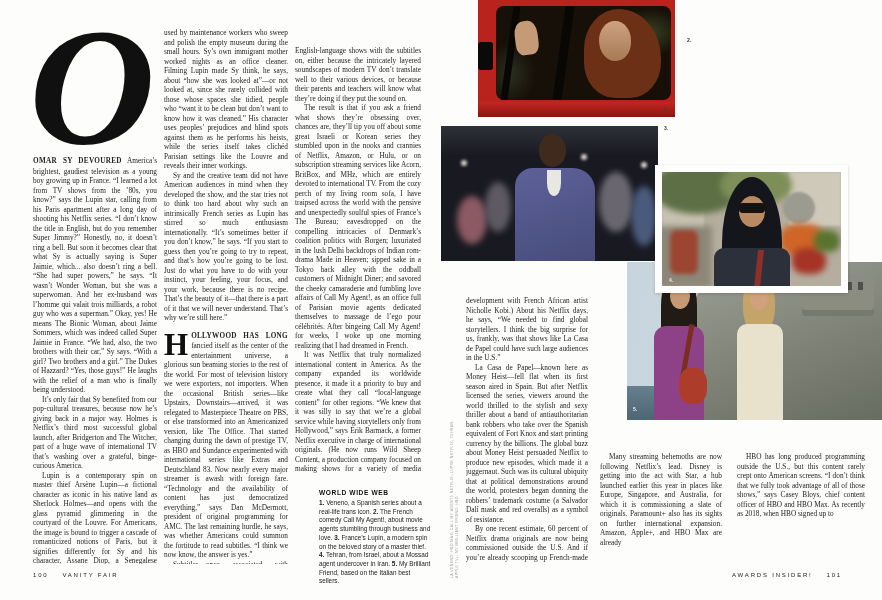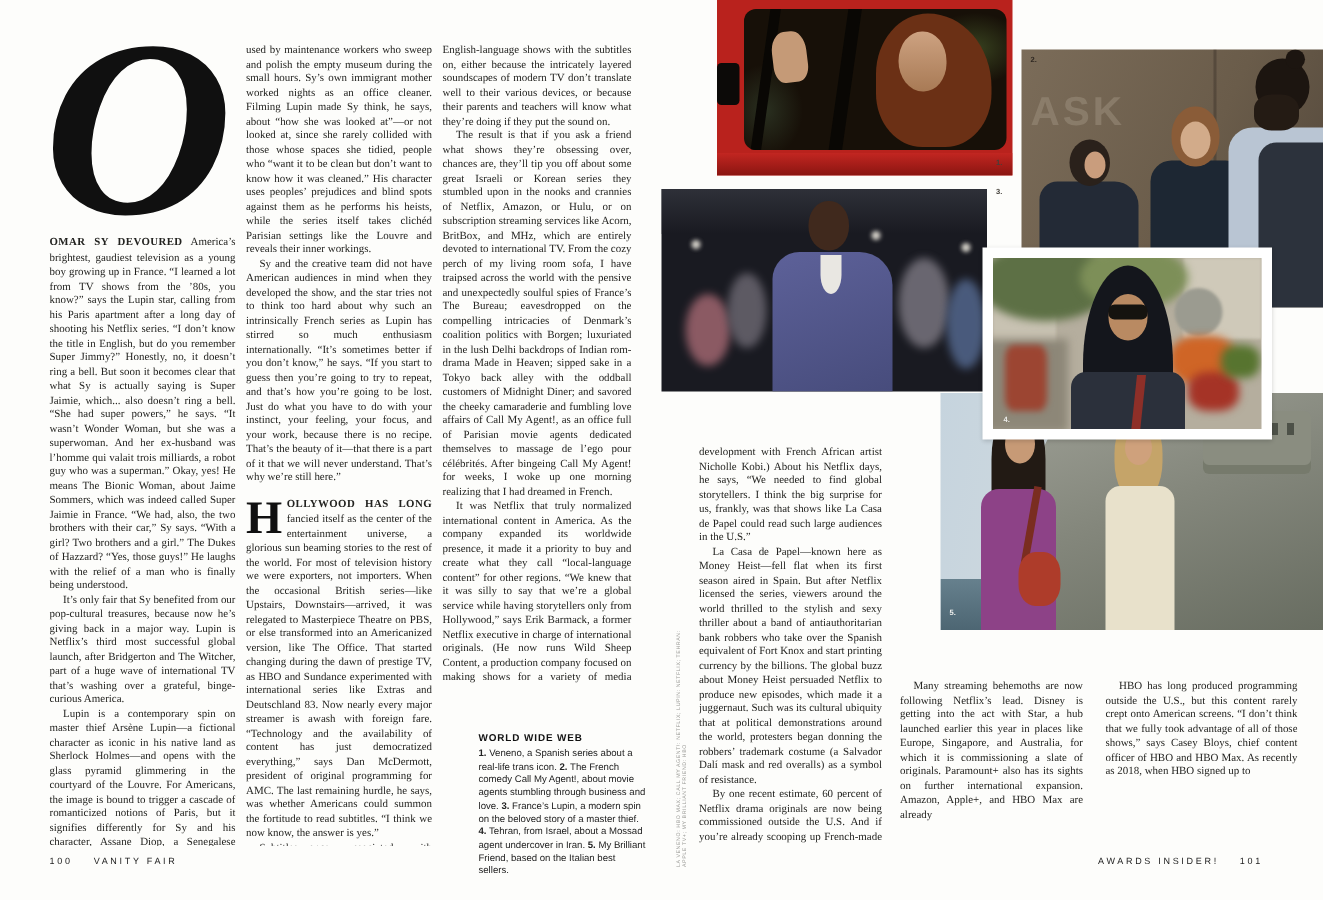--- a/index.html
+++ b/index.html
@@ -120,33 +120,33 @@
   .m-w2dress{left:110px;top:62px;width:46px;height:96px;background:#e8e1cb;border-radius:10px 10px 0 0;}
 </style>
 </head>
 <body>
 
 <div class="spread">
 
   <div class="col" style="left:33px;top:22px;width:124px;height:542px;">
     <div class="dropcap-o">O</div>
     <p class="body"><span class="leadin">OMAR SY DEVOURED</span> <span>America’s brightest, gaudiest television as a young boy growing up in France. “I learned a lot from TV shows from the ’80s, you know?” says the Lupin star, calling from his Paris apartment after a long day of shooting his Netflix series. “I don’t know the title in English, but do you remember Super Jimmy?” Honestly, no, it doesn’t ring a bell. But soon it becomes clear that what Sy is actually saying is Super Jaimie, which... also doesn’t ring a bell. “She had super powers,” he says. “It wasn’t Wonder Woman, but she was a superwoman. And her ex-husband was l’homme qui valait trois milliards, a robot guy who was a superman.” Okay, yes! He means The Bionic Woman, about Jaime Sommers, which was indeed called Super Jaimie in France. “We had, also, the two brothers with their car,” Sy says. “With a girl? Two brothers and a girl.” The Dukes of Hazzard? “Yes, those guys!” He laughs with the relief of a man who is finally being understood.</span></p>
-    <p class="body indent">It’s only fair that Sy benefited from our pop-cultural treasures, because now he’s giving back in a major way. Lupin is Netflix’s third most successful global launch, after Bridgerton and The Witcher, part of a huge wave of international TV that’s washing over a grateful, binge-curious America.</p>
+    <p class="body indent">It’s only fair that Sy benefited from our pop-cultural treasures, because now he’s giving back in a major way. Holmes is Netflix’s third most successful global launch, after Bridgerton and The Witcher, part of a huge wave of international TV that’s washing over a grateful, binge-curious America.</p>
     <p class="body indent">Lupin is a contemporary spin on master thief Arsène Lupin—a fictional character as iconic in his native land as Sherlock Holmes—and opens with the glass pyramid glimmering in the courtyard of the Louvre. For Americans, the image is bound to trigger a cascade of romanticized notions of Paris, but it signifies differently for Sy and his character, Assane Diop, a Senegalese immigrant.</p>
 
   </div>
 
   <div class="col" style="left:164px;top:28px;width:124px;height:536px;">
     <p class="body">used by maintenance workers who sweep and polish the empty museum during the small hours. Sy’s own immigrant mother worked nights as an office cleaner. Filming Lupin made Sy think, he says, about “how she was looked at”—or not looked at, since she rarely collided with those whose spaces she tidied, people who “want it to be clean but don’t want to know how it was cleaned.” His character uses peoples’ prejudices and blind spots against them as he performs his heists, while the series itself takes clichéd Parisian settings like the Louvre and reveals their inner workings.</p>
     <p class="body indent">Sy and the creative team did not have American audiences in mind when they developed the show, and the star tries not to think too hard about why such an intrinsically French series as Lupin has stirred so much enthusiasm internationally. “It’s sometimes better if you don’t know,” he says. “If you start to guess then you’re going to try to repeat, and that’s how you’re going to be lost. Just do what you have to do with your instinct, your feeling, your focus, and your work, because there is no recipe. That’s the beauty of it—that there is a part of it that we will never understand. That’s why we’re still here.”</p>
     <p class="body hsec"><span class="hdrop">H</span><span class="leadin">OLLYWOOD HAS LONG</span> <span>fancied itself as the center of the entertainment universe, a glorious sun beaming stories to the rest of the world. For most of television history we were exporters, not importers. When the occasional British series—like Upstairs, Downstairs—arrived, it was relegated to Masterpiece Theatre on PBS, or else transformed into an Americanized version, like The Office. That started changing during the dawn of prestige TV, as HBO and Sundance experimented with international series like Extras and Deutschland 83. Now nearly every major streamer is awash with foreign fare. “Technology and the availability of content has just democratized everything,” says Dan McDermott, president of original programming for AMC. The last remaining hurdle, he says, was whether Americans could summon the fortitude to read subtitles. “I think we now know, the answer is yes.”</span></p>
     <p class="body indent">Subtitles—once associated with challenging, highbrow foreign films—have become de rigueur for millennials and Gen Z audiences, which watch even</p>
   </div>
 
-  <div class="col" style="left:295px;top:28px;width:126px;height:428px;">
+  <div class="col" style="left:295px;top:46px;width:126px;height:428px;">
     <p class="body">English-language shows with the subtitles on, either because the intricately layered soundscapes of modern TV don’t translate well to their various devices, or because their parents and teachers will know what they’re doing if they put the sound on.</p>
     <p class="body indent">The result is that if you ask a friend what shows they’re obsessing over, chances are, they’ll tip you off about some great Israeli or Korean series they stumbled upon in the nooks and crannies of Netflix, Amazon, or Hulu, or on subscription streaming services like Acorn, BritBox, and MHz, which are entirely devoted to international TV. From the cozy perch of my living room sofa, I have traipsed across the world with the pensive and unexpectedly soulful spies of France’s The Bureau; eavesdropped on the compelling intricacies of Denmark’s coalition politics with Borgen; luxuriated in the lush Delhi backdrops of Indian rom-drama Made in Heaven; sipped sake in a Tokyo back alley with the oddball customers of Midnight Diner; and savored the cheeky camaraderie and fumbling love affairs of Call My Agent!, as an office full of Parisian movie agents dedicated themselves to massage de l’ego pour célébrités. After bingeing Call My Agent! for weeks, I woke up one morning realizing that I had dreamed in French.</p>
     <p class="body indent">It was Netflix that truly normalized international content in America. As the company expanded its worldwide presence, it made it a priority to buy and create what they call “local-language content” for other regions. “We knew that it was silly to say that we’re a global service while having storytellers only from Hollywood,” says Erik Barmack, a former Netflix executive in charge of international originals. (He now runs Wild Sheep Content, a production company focused on making shows for a variety of media entities, like an animated series about African queens he has in</p>
   </div>
 
   <div class="caption">
     <div class="cap-head">WORLD WIDE WEB</div>
     <p class="cap-body">
       <b>1.</b> <span>Veneno, a Spanish series about a real-life trans icon.</span>
       <b>2.</b> <span>The French comedy Call My Agent!, about movie agents stumbling through business and love.</span>
@@ -166,35 +166,20 @@
       <div class="v-pillar2"></div>
       <div class="v-pillar1"></div>
       <div class="v-hair"></div>
       <div class="v-face"></div>
       <div class="v-hand"></div>
     </div>
     <div class="v-mirror"></div>
     <div class="v-sill"></div>
   </div>
 
-  <div class="photo ph p-cma">
-    <div class="c-ask">ASK</div>
-    <div class="c-door"></div>
-    <div class="c-m1torso"></div>
-    <div class="c-m1head"></div>
-    <div class="c-m1face"></div>
-    <div class="c-wtorso"></div>
-    <div class="c-whair"></div>
-    <div class="c-wface"></div>
-    <div class="c-m2shirt"></div>
-    <div class="c-m2vest"></div>
-    <div class="c-m2head"></div>
-    <div class="c-m2bun"></div>
-    <div class="c-m2beard"></div>
-  </div>
 
   <div class="photo ph p-lupin">
     <div class="l-ceil"></div>
     <div class="l-dot1"></div>
     <div class="l-dot2"></div>
     <div class="l-dot3"></div>
     <div class="l-b1"></div>
     <div class="l-b2"></div>
     <div class="l-b3"></div>
     <div class="l-b4"></div>
@@ -240,21 +225,21 @@
 
   <span class="plabel" style="left:664px;top:106px;color:#44403a;">1.</span>
   <span class="plabel" style="left:687px;top:37px;color:#2e2721;">2.</span>
   <span class="plabel" style="left:664px;top:125px;color:#44403a;">3.</span>
   <span class="plabel" style="left:669px;top:277px;color:#ececea;">4.</span>
   <span class="plabel" style="left:633px;top:406px;color:#f2f2f0;">5.</span>
 
   <div class="credits">LA VENENO: HBO MAX; CALL MY AGENT!: NETFLIX; LUPIN: NETFLIX; TEHRAN: APPLE TV+; MY BRILLIANT FRIEND: HBO</div>
 
   <div class="col" style="left:466px;top:296px;width:122px;height:266px;">
-    <p class="body">development with French African artist Nicholle Kobi.) About his Netflix days, he says, “We needed to find global storytellers. I think the big surprise for us, frankly, was that shows like La Casa de Papel could read such large audiences in the U.S.”</p>
+    <p class="body">development with French African artist Nicholle Kobi.) About his Netflix days, he says, “We needed to find global storytellers. I think the big surprise for us, frankly, was that shows like La Casa de Papel could have such large audiences in the U.S.”</p>
     <p class="body indent">La Casa de Papel—known here as Money Heist—fell flat when its first season aired in Spain. But after Netflix licensed the series, viewers around the world thrilled to the stylish and sexy thriller about a band of antiauthoritarian bank robbers who take over the Spanish equivalent of Fort Knox and start printing currency by the billions. The global buzz about Money Heist persuaded Netflix to produce new episodes, which made it a juggernaut. Such was its cultural ubiquity that at political demonstrations around the world, protesters began donning the robbers’ trademark costume (a Salvador Dalí mask and red overalls) as a symbol of resistance.</p>
     <p class="body indent">By one recent estimate, 60 percent of Netflix drama originals are now being commissioned outside the U.S. And if you’re already scooping up French-made shows for the French and Indian-made series for India, why not make it available everywhere? A show’s nationality and language are increasingly irrelevant, says</p>
   </div>
 
   <div class="col" style="left:600px;top:452px;width:122px;height:110px;">
     <p class="body indent">Many streaming behemoths are now following Netflix’s lead. Disney is getting into the act with Star, a hub launched earlier this year in places like Europe, Singapore, and Australia, for which it is commissioning a slate of originals. Paramount+ also has its sights on further international expansion. Amazon, Apple+, and HBO Max are already</p>
   </div>
 
   <div class="col" style="left:737px;top:452px;width:128px;height:110px;">
     <p class="body indent">HBO has long produced programming outside the U.S., but this content rarely crept onto American screens. “I don’t think that we fully took advantage of all of those shows,” says Casey Bloys, chief content officer of HBO and HBO Max. As recently as 2018, when HBO signed up to</p>

